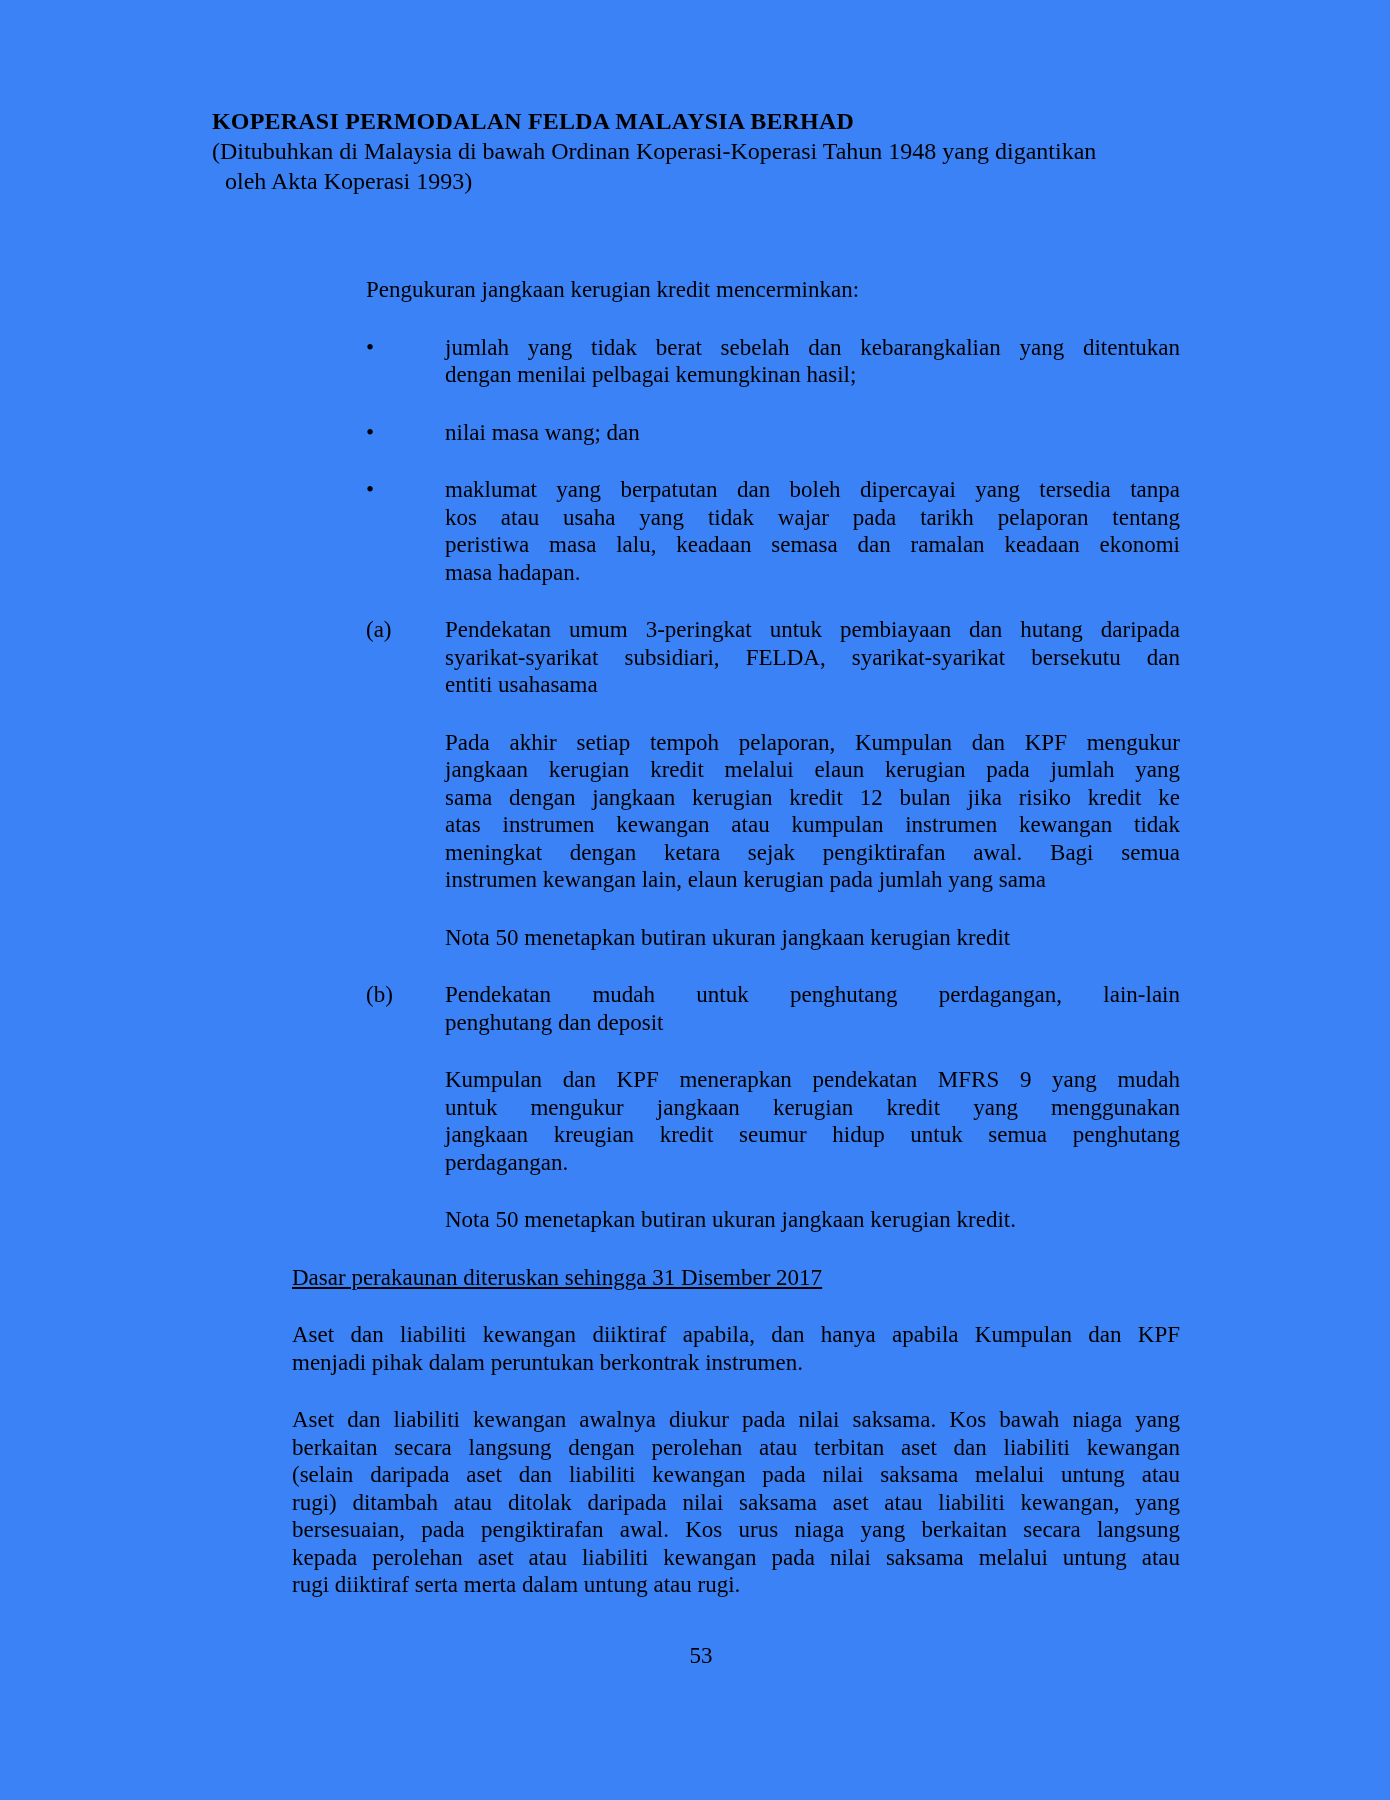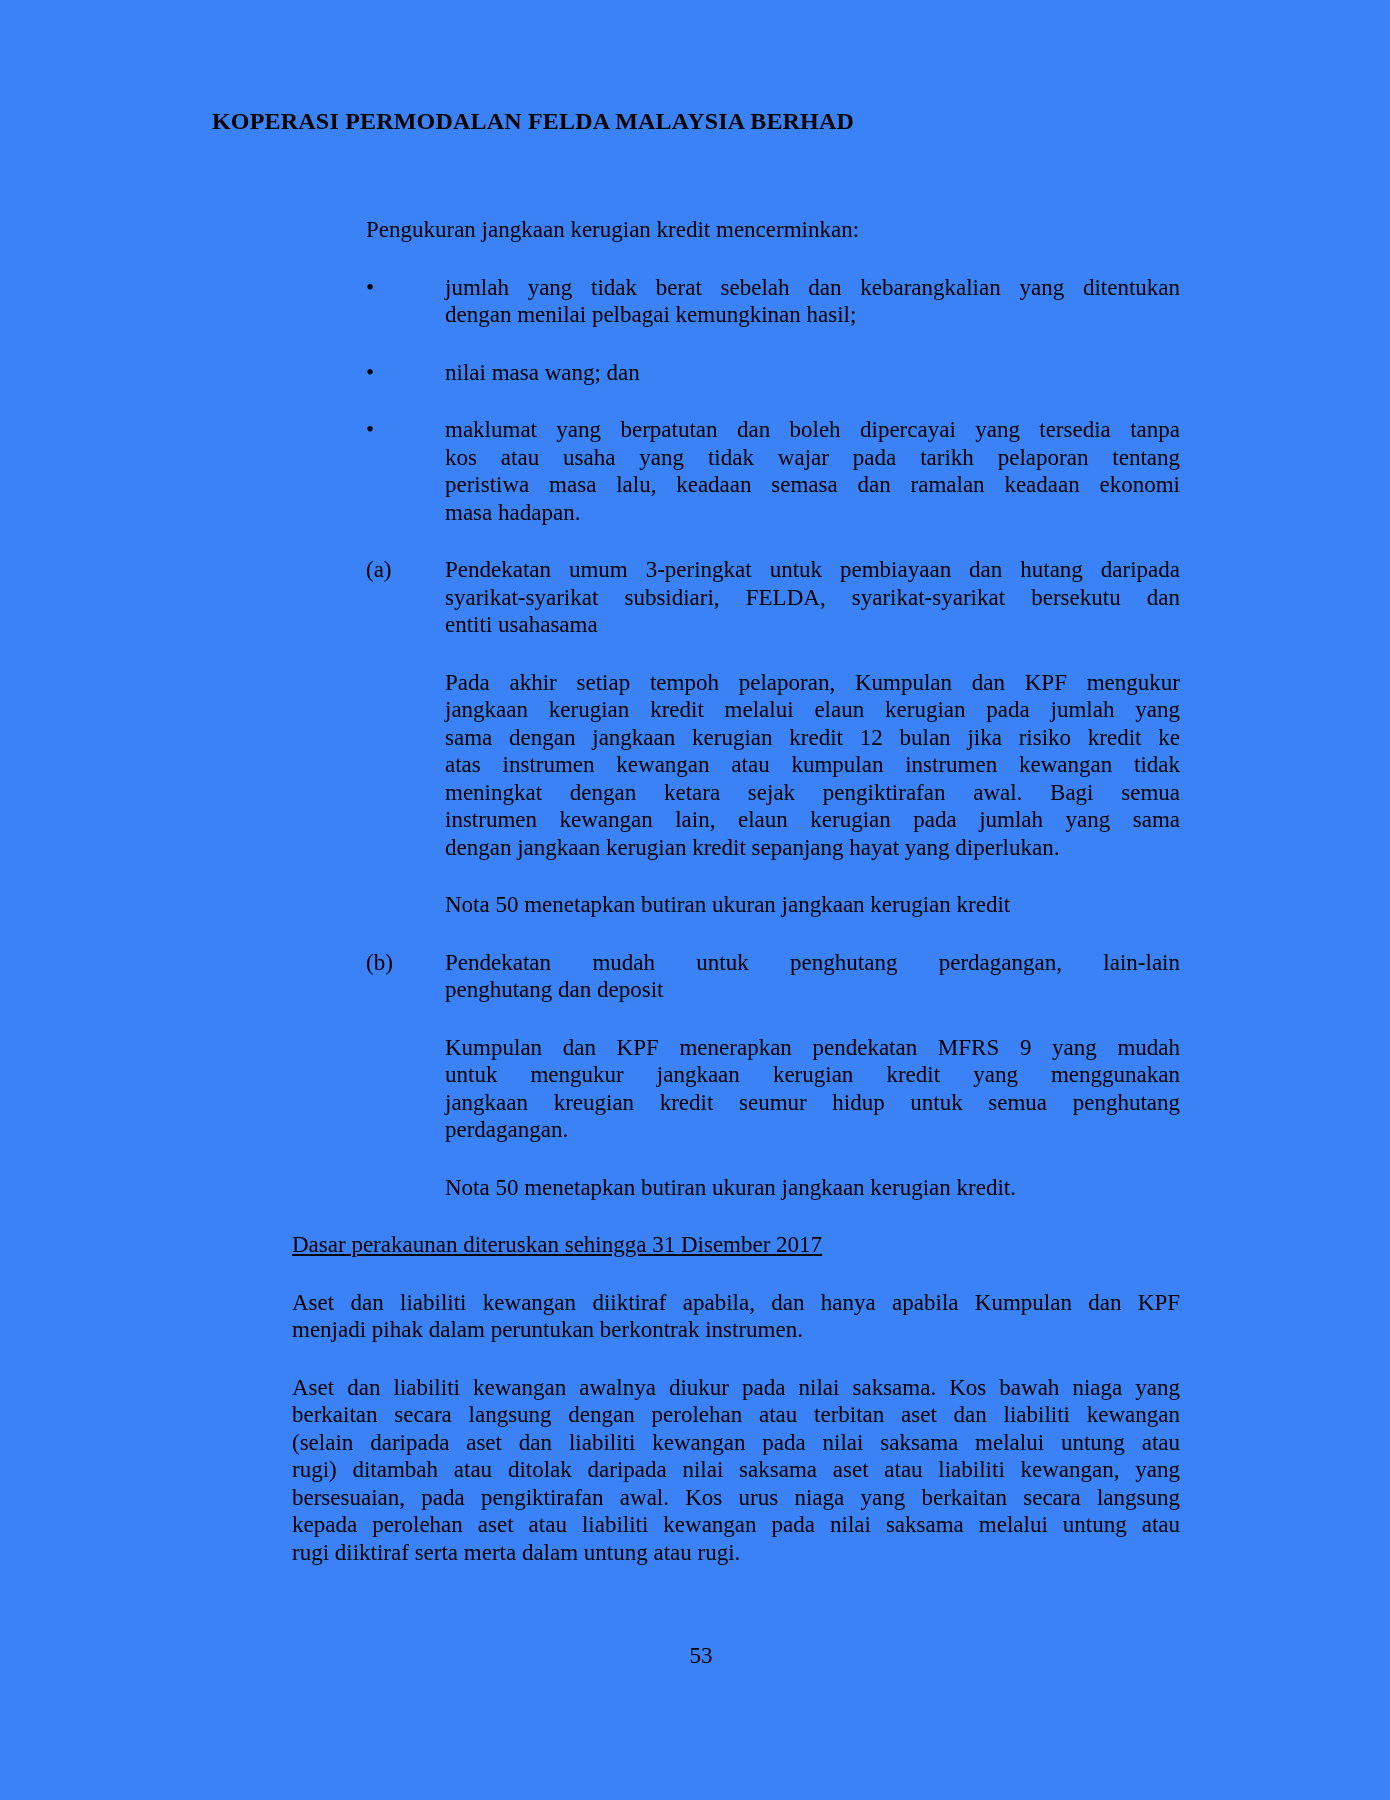--- a/index.html
+++ b/index.html
@@ -48,20 +48,22 @@
     text-align:center;
   }
 </style>
 </head>
 <body>
 
 <div class="page">
 
   <div class="doc-header">
     <div class="h-title">KOPERASI PERMODALAN FELDA MALAYSIA BERHAD</div>
+    <div class="h-sub">(Ditubuhkan di Malaysia di bawah Ordinan Koperasi-Koperasi Tahun 1948 yang digantikan</div>
+    <div class="h-sub h-sub2">oleh Akta Koperasi 1993)</div>
   </div>
 
   <div class="doc-body">
 
     <div class="block ind1">
         <div class="line">Pengukuran jangkaan kerugian kredit mencerminkan:</div>
       </div>
 
     <div class="block li">
       <span class="marker">•</span>
@@ -97,21 +99,20 @@
         </div>
     </div>
 
     <div class="block deep">
         <div class="line">Pada akhir setiap tempoh pelaporan, Kumpulan dan KPF mengukur</div>
         <div class="line">jangkaan kerugian kredit melalui elaun kerugian pada jumlah yang</div>
         <div class="line">sama dengan jangkaan kerugian kredit 12 bulan jika risiko kredit ke</div>
         <div class="line">atas instrumen kewangan atau kumpulan instrumen kewangan tidak</div>
         <div class="line">meningkat dengan ketara sejak pengiktirafan awal. Bagi semua</div>
         <div class="line">instrumen kewangan lain, elaun kerugian pada jumlah yang sama</div>
-        <div class="line">dengan jangkaan kerugian kredit sepanjang hayat yang diperlukan.</div>
       </div>
 
     <div class="block deep">
         <div class="line">Nota 50 menetapkan butiran ukuran jangkaan kerugian kredit</div>
       </div>
 
     <div class="block li">
       <span class="marker">(b)</span>
       <div class="li-text">
           <div class="line">Pendekatan mudah untuk penghutang perdagangan, lain-lain</div>

